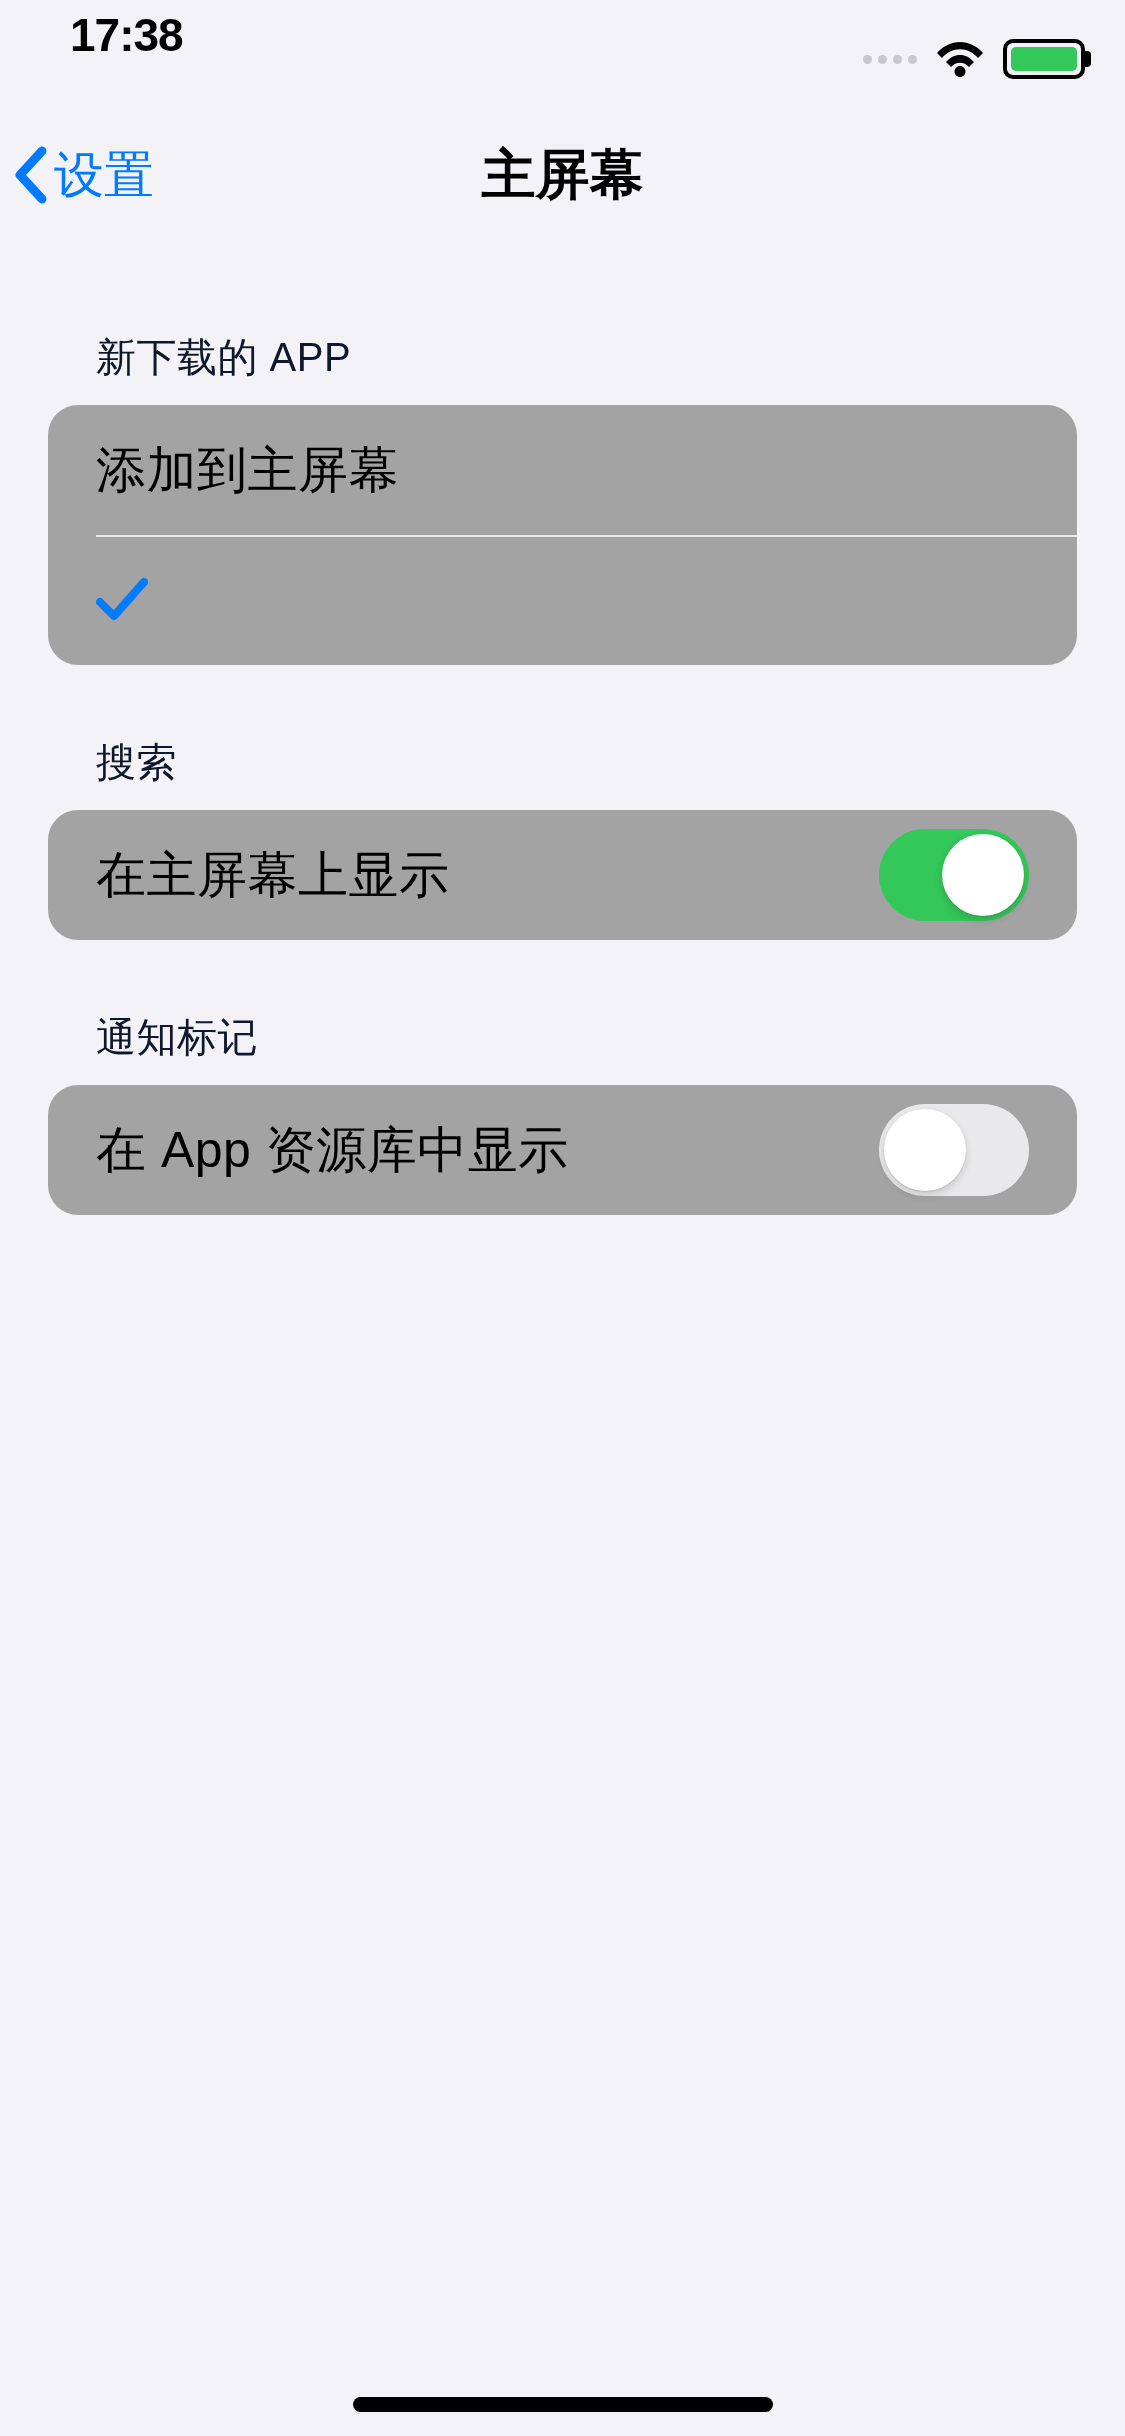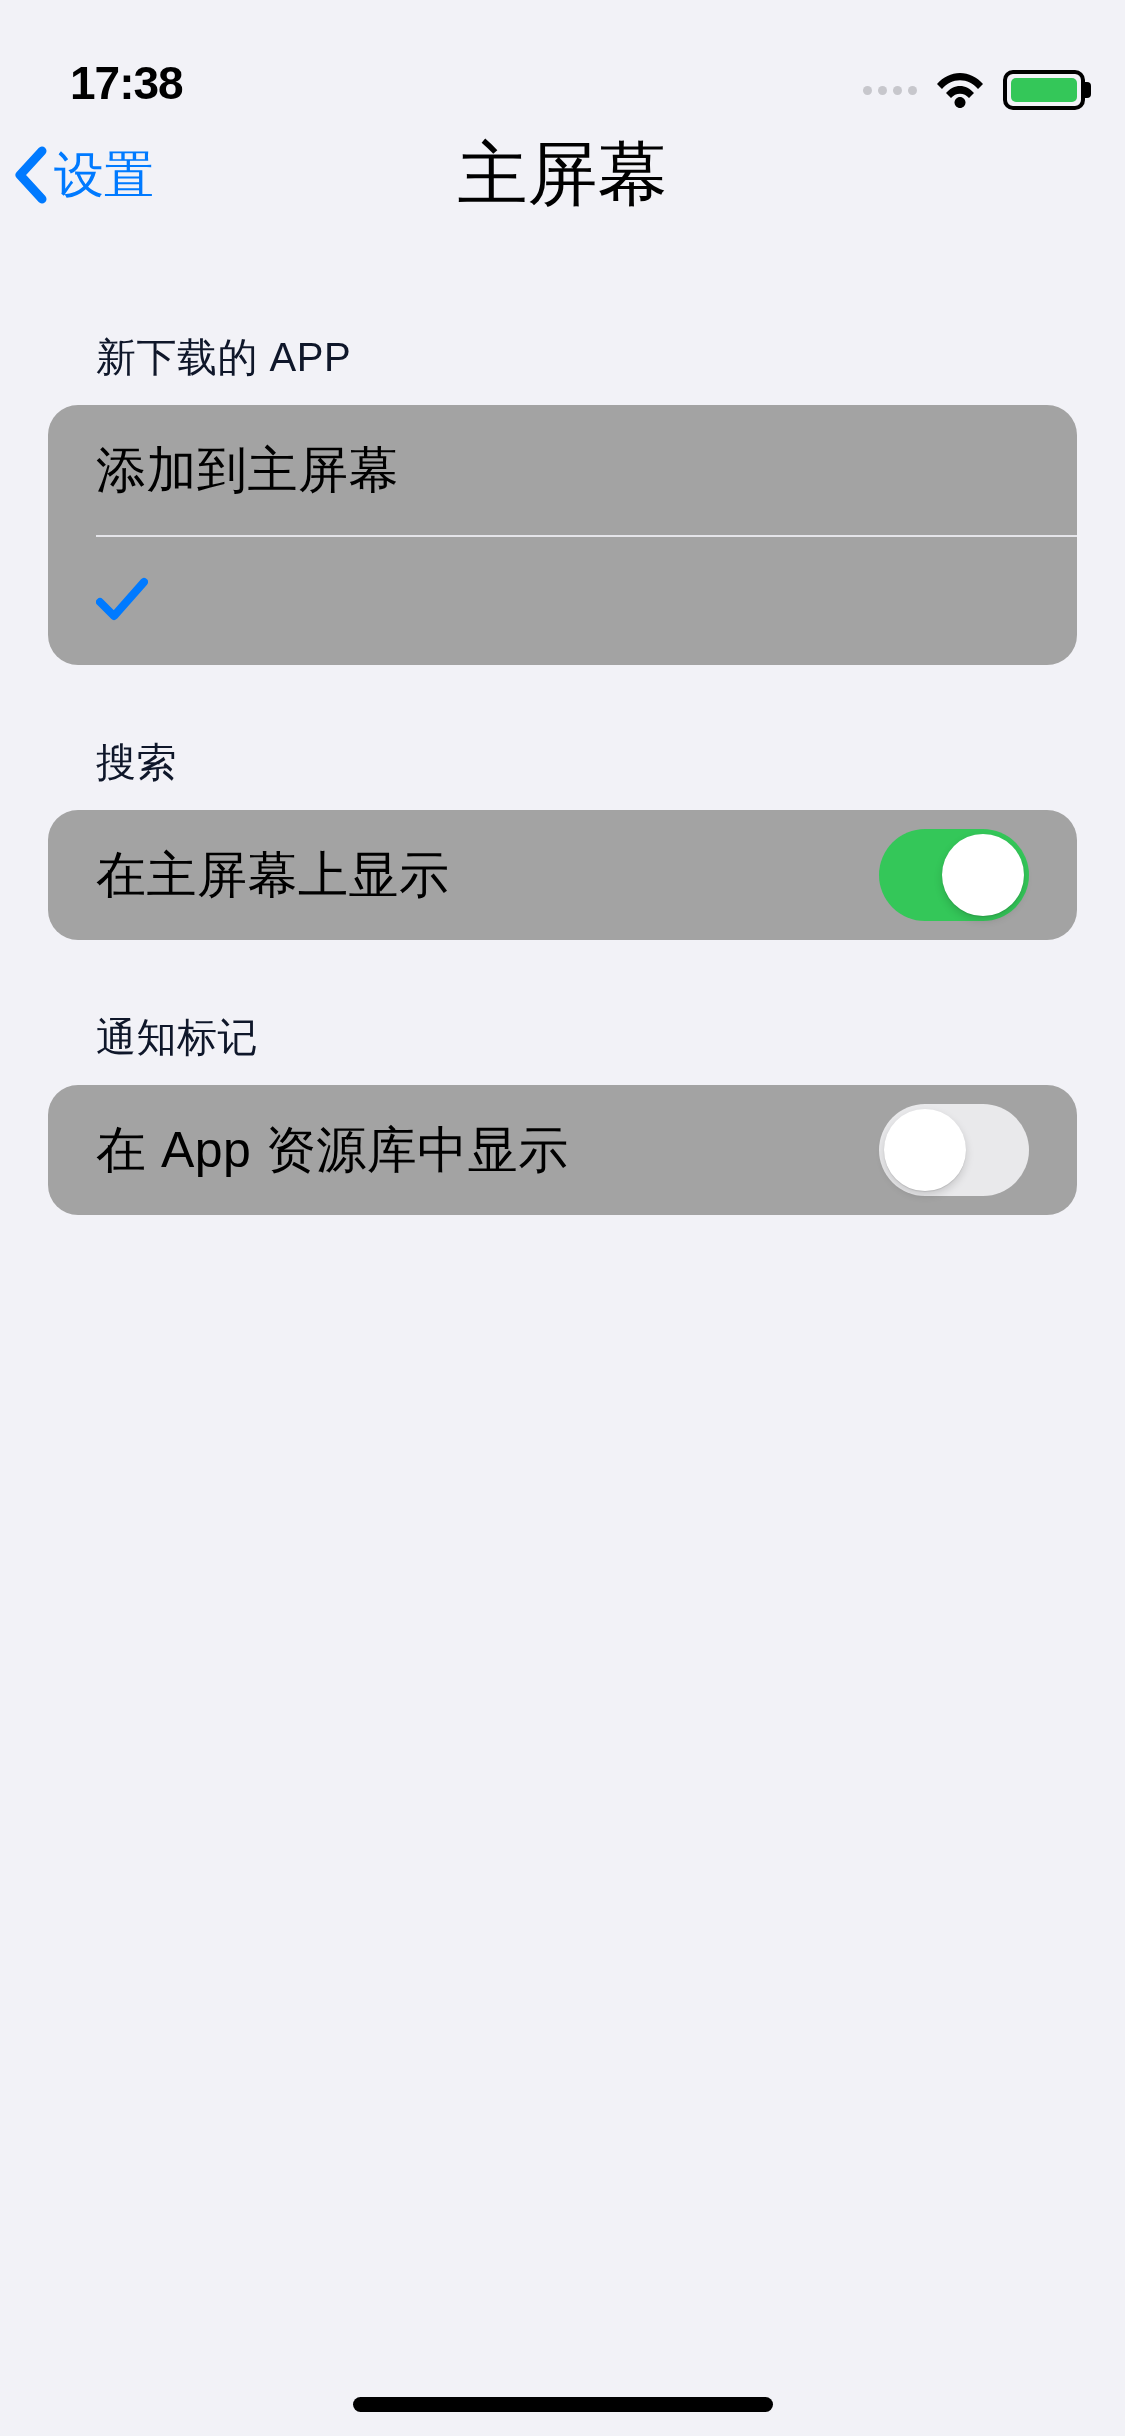--- a/index.html
+++ b/index.html
@@ -18,23 +18,22 @@
     .screen {
       width: 1125px;
       height: 2436px;
       position: relative;
       background: #f2f2f7;
     }
     
     .status-bar {
       height: 110px;
       display: flex;
-      align-items: flex-end;
       justify-content: space-between;
-      padding: 16px 40px 0 70px;
+      padding: 8px 40px 0 70px;
     }
     .status-time {
       font-size: 46px;
       font-weight: 700;
       letter-spacing: -1px;
       color: #000;
     }
     .status-right {
       display: flex;
       align-items: center;
@@ -92,22 +91,22 @@
       color: #007aff;
       font-size: 50px;
     }
     .nav-back svg { display: block; }
     .nav-back-label {
       margin-left: 4px;
     }
     .nav-title {
       width: 100%;
       text-align: center;
-      font-size: 70px;
-      font-weight: 400;
+      font-size: 54px;
+      font-weight: 700;
       color: #000;
     }
     
     .content {
       padding: 0 48px;
     }
     .section {
       margin-top: 70px;
     }
     .section:first-child {

